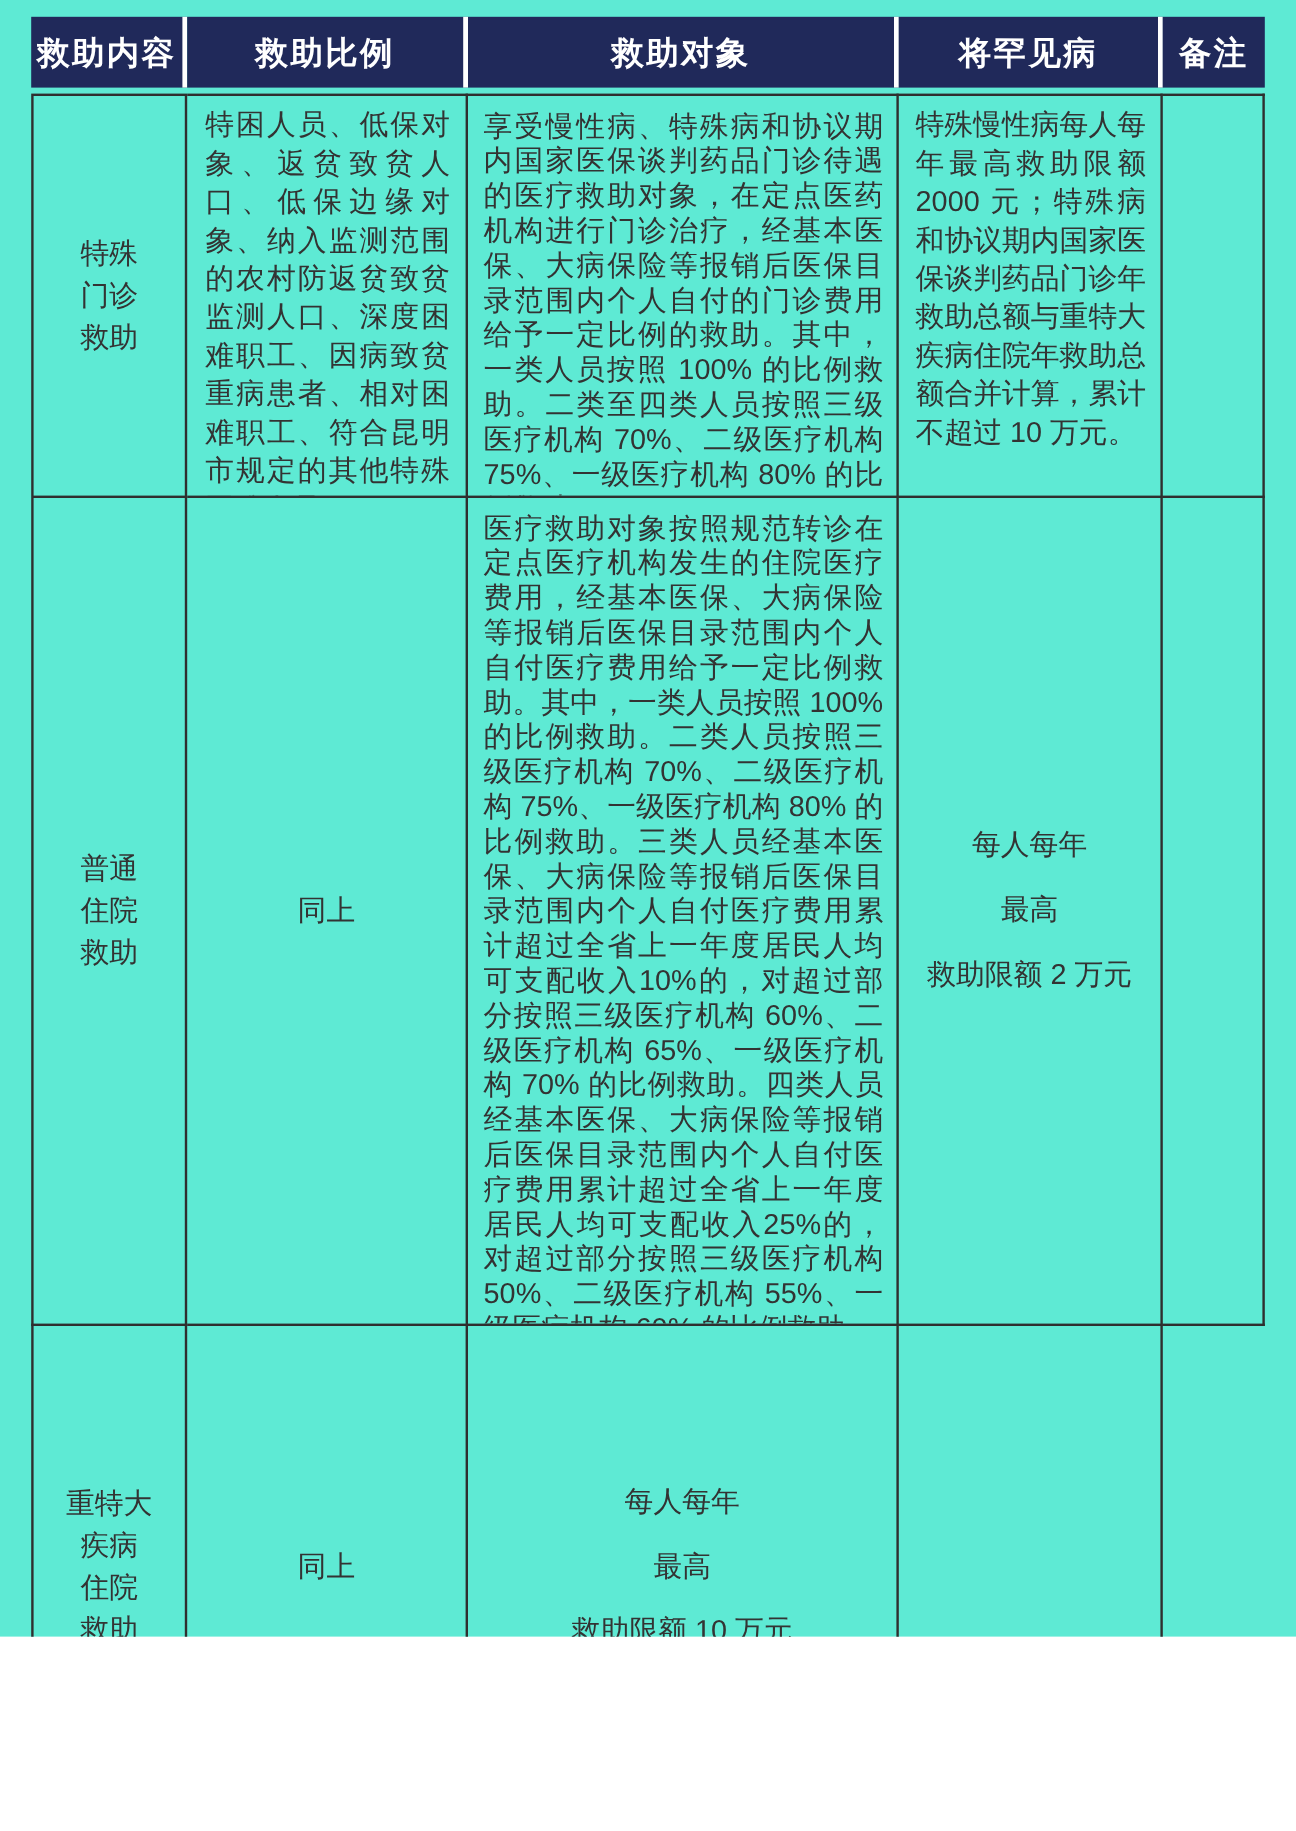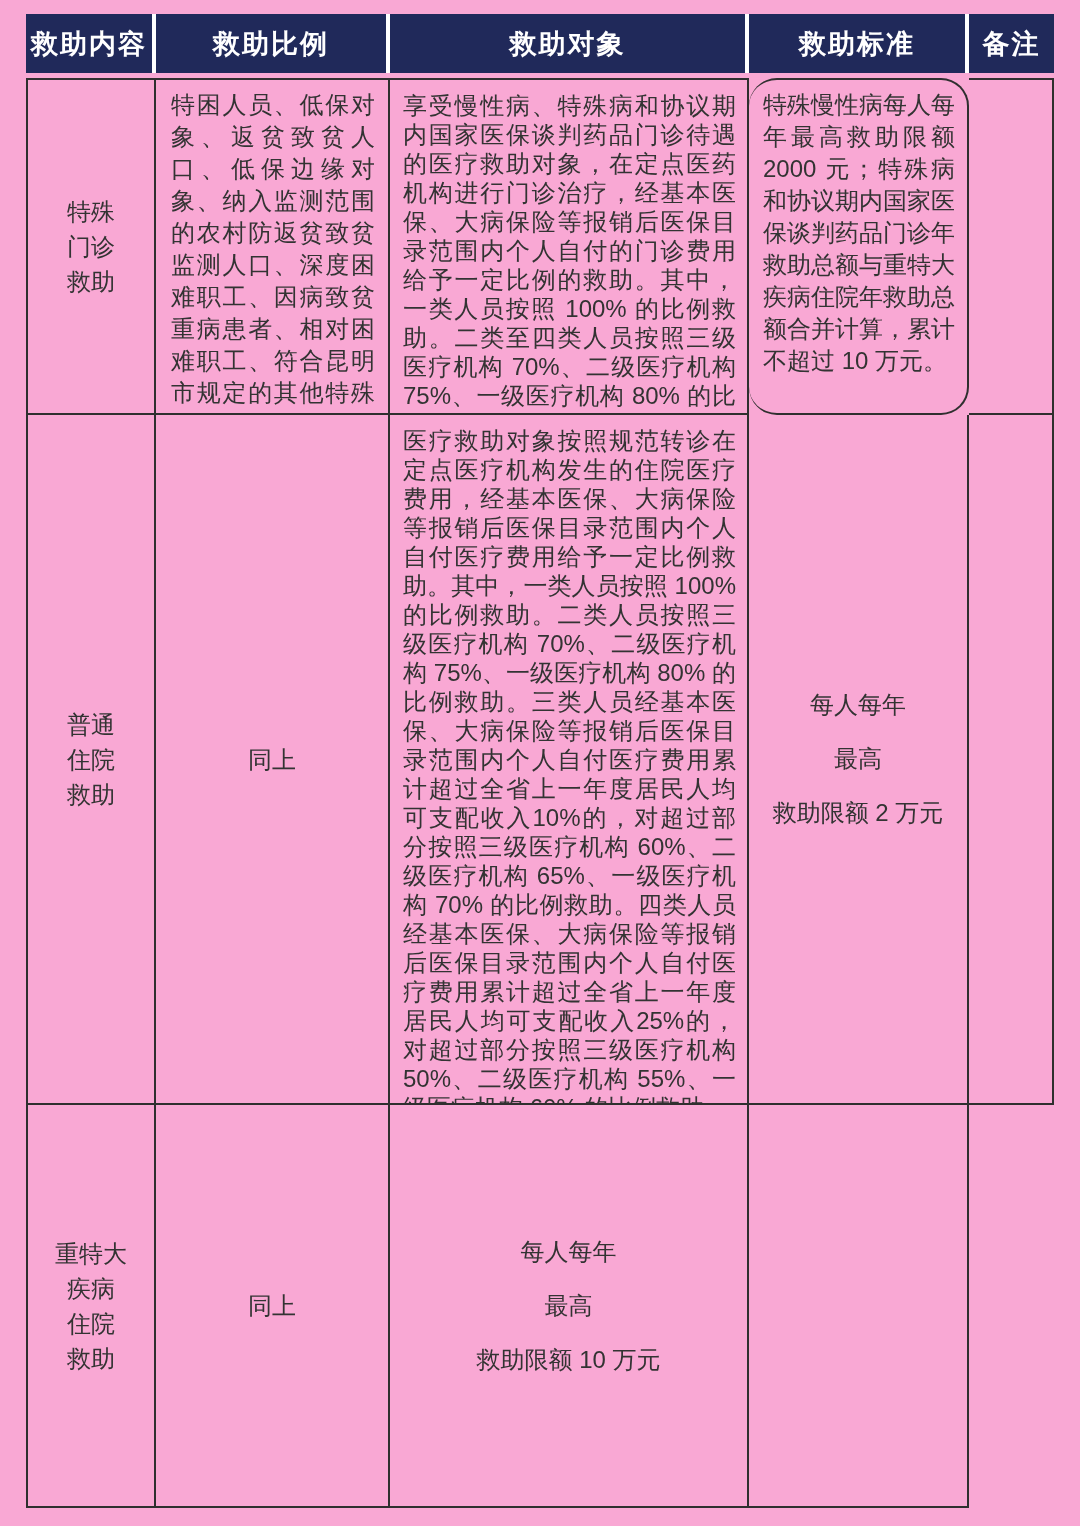--- a/index.html
+++ b/index.html
@@ -1,21 +1,21 @@
 <!DOCTYPE html>
 <html style="--header-bg: #20295a; --header-text: #ffffff; --body-text: #333333; --border: #2f2f2f;"><head>
 <meta charset="utf-8">
 <style>
   * { margin: 0; padding: 0; box-sizing: border-box; }
   html, body { background: #ffffff; }
   .page {
     position: relative;
     width: 1080px;
-    height: 1526px;
-    background: #f9a8d4;
+    height: 1364px;
+    background: #5eead4;
     padding: 14px 26px 0 26px;
     font-family: "Liberation Sans", sans-serif;
     color: var(--body-text, #333333);
   }
   .grid-row {
     display: grid;
     grid-template-columns: 130px 234px 359px 220px 85px;
   }
   
   .thead { margin-bottom: 5px; }
@@ -64,34 +64,33 @@
     text-align: justify;
     text-justify: inter-character;
     line-height: 32px;
     padding: 9px 13px 6px 15px;
   }
   .standard-top {
     text-align: justify;
     text-justify: inter-character;
     line-height: 32px;
     padding: 9px 12px 6px 14px;
-    border-radius: 28px;
   }
   .standard-center { line-height: 54px; }
 </style>
 </head>
 <body>
 
 <div class="page">
 
   <div class="grid-row thead">
     <div class="hcell">救助内容</div>
     <div class="hcell">救助比例</div>
     <div class="hcell">救助对象</div>
-    <div class="hcell">救助标准</div>
+    <div class="hcell">将罕见病</div>
     <div class="hcell">备注</div>
   </div>
 
   <div>
 
     <div class="grid-row trow trow-first row-1">
       <div class="cell cell-center">特殊
 门诊
 救助</div>
       <div class="cell target-top">特困人员、低保对象、返贫致贫人口、低保边缘对象、纳入监测范围的农村防返贫致贫监测人口、深度困难职工、因病致贫重病患者、相对困难职工、符合昆明市规定的其他特殊困难人员。</div>

